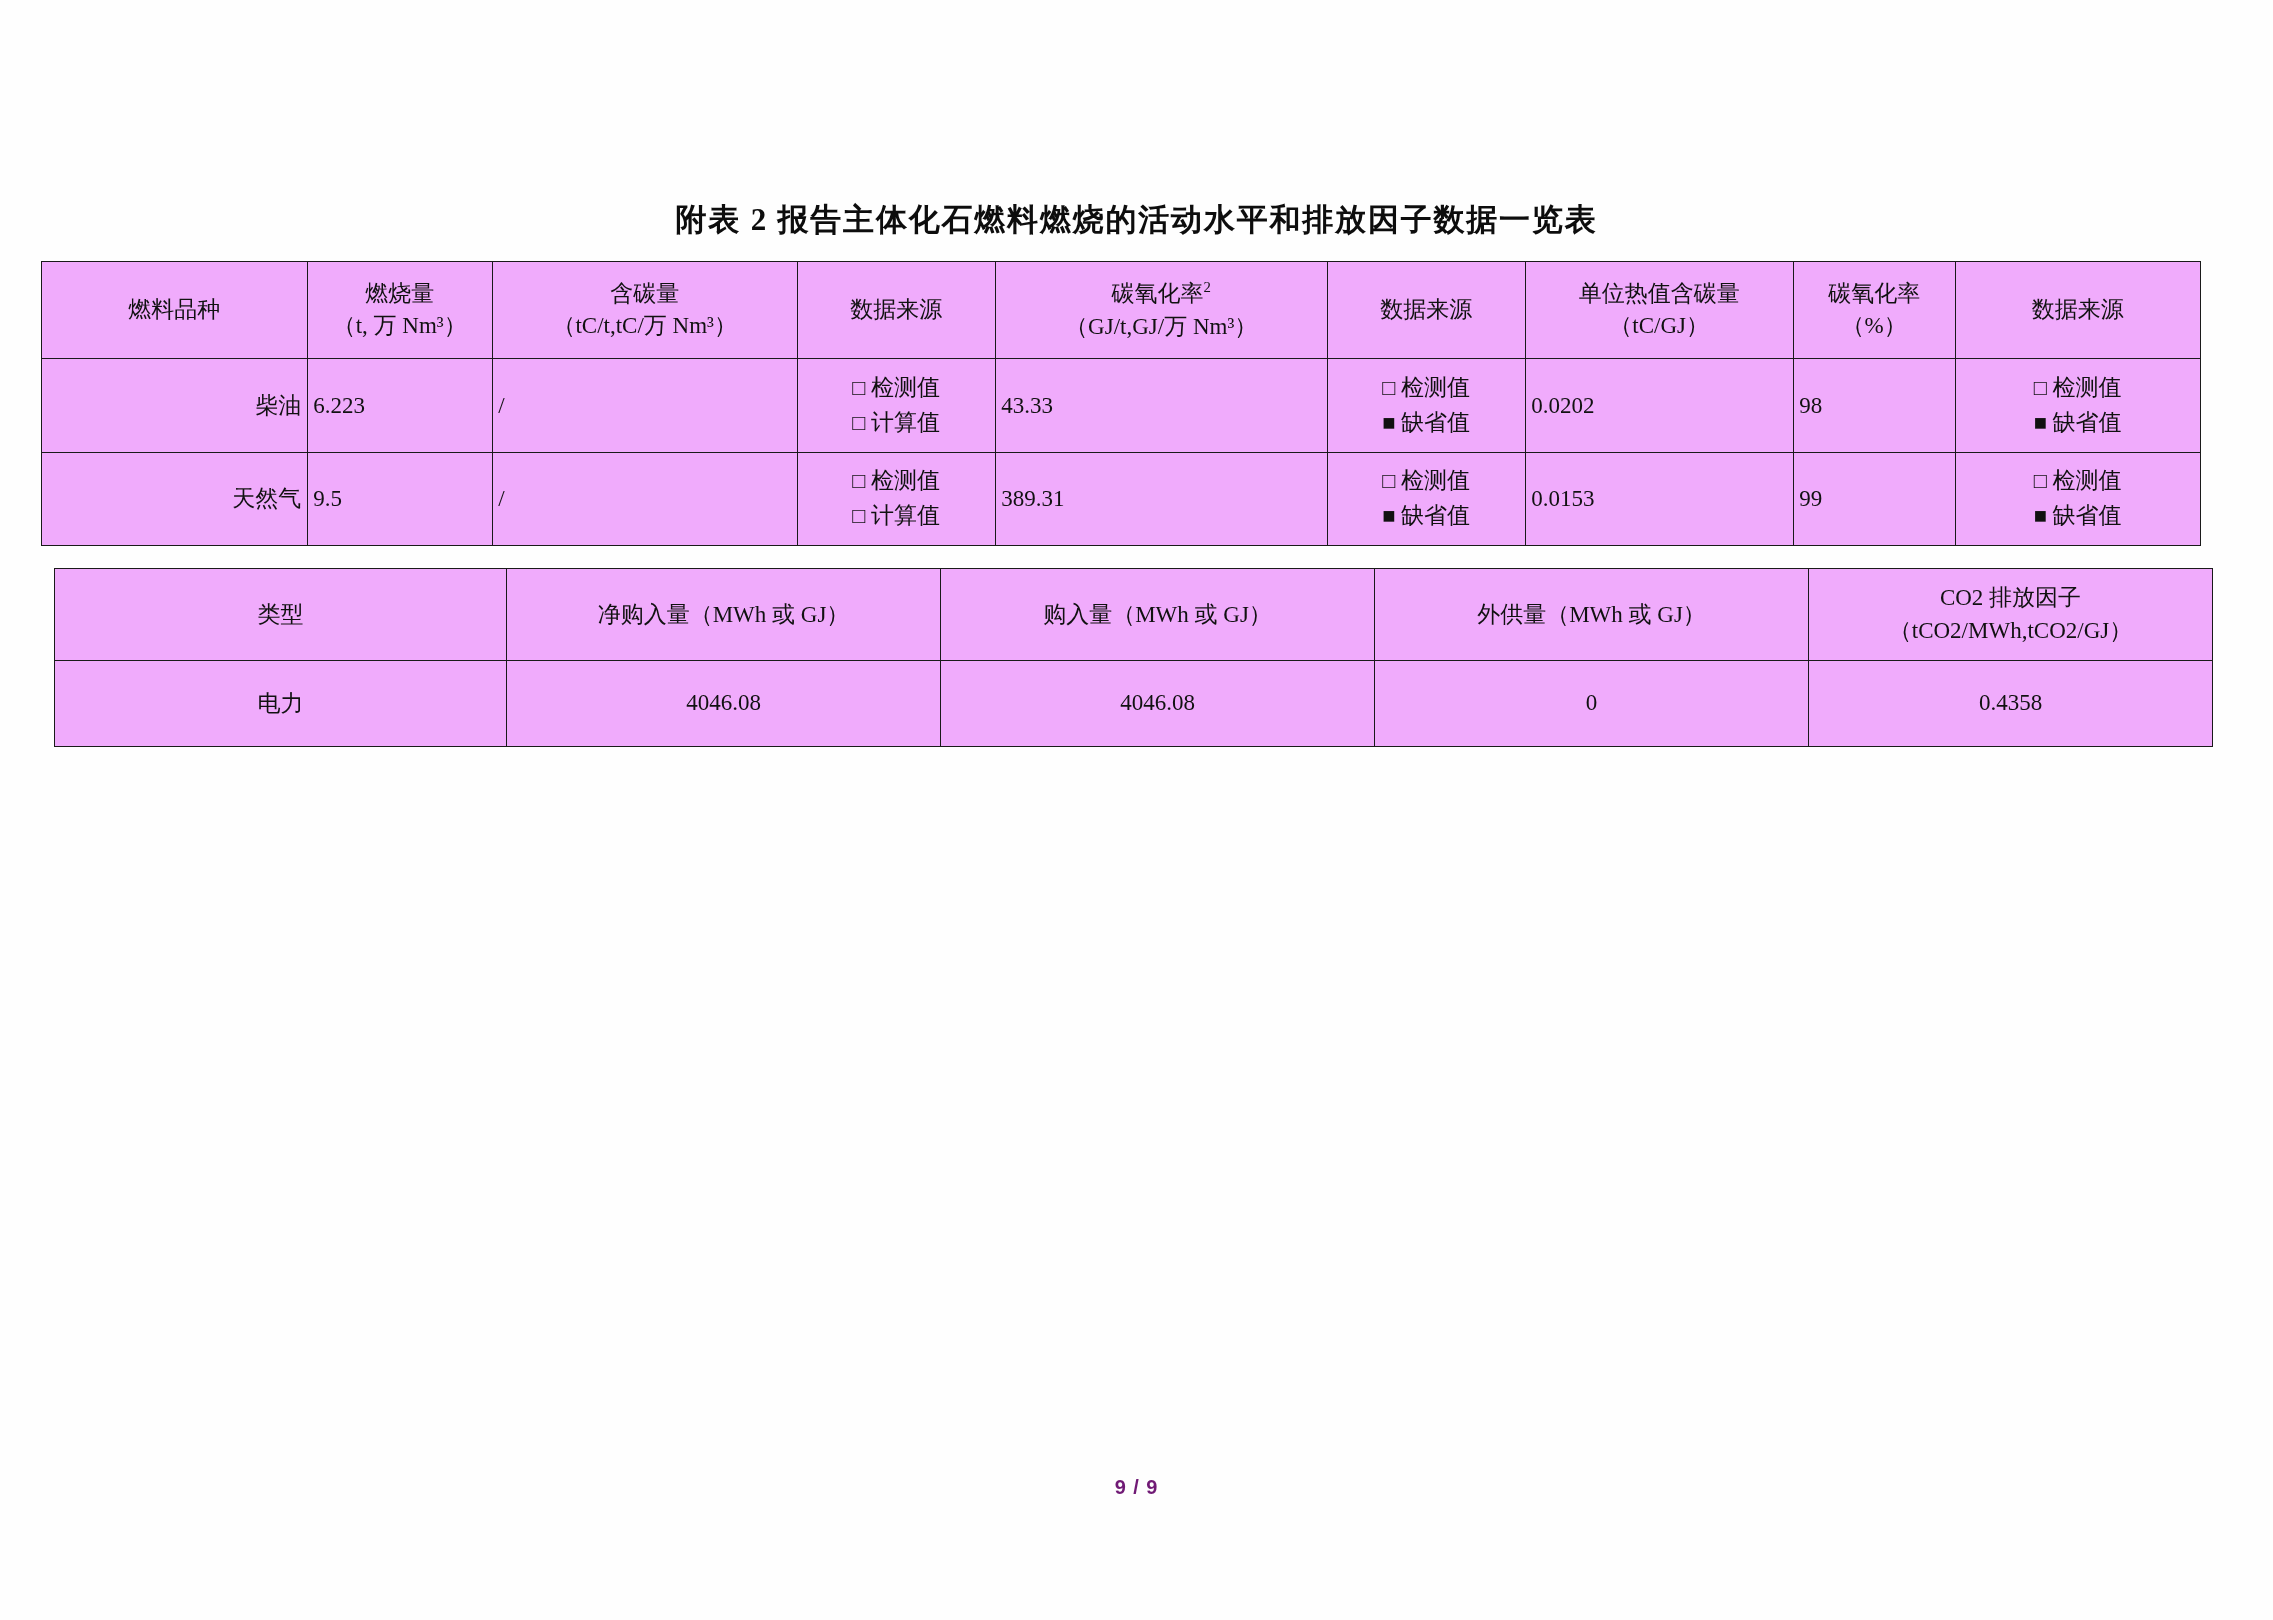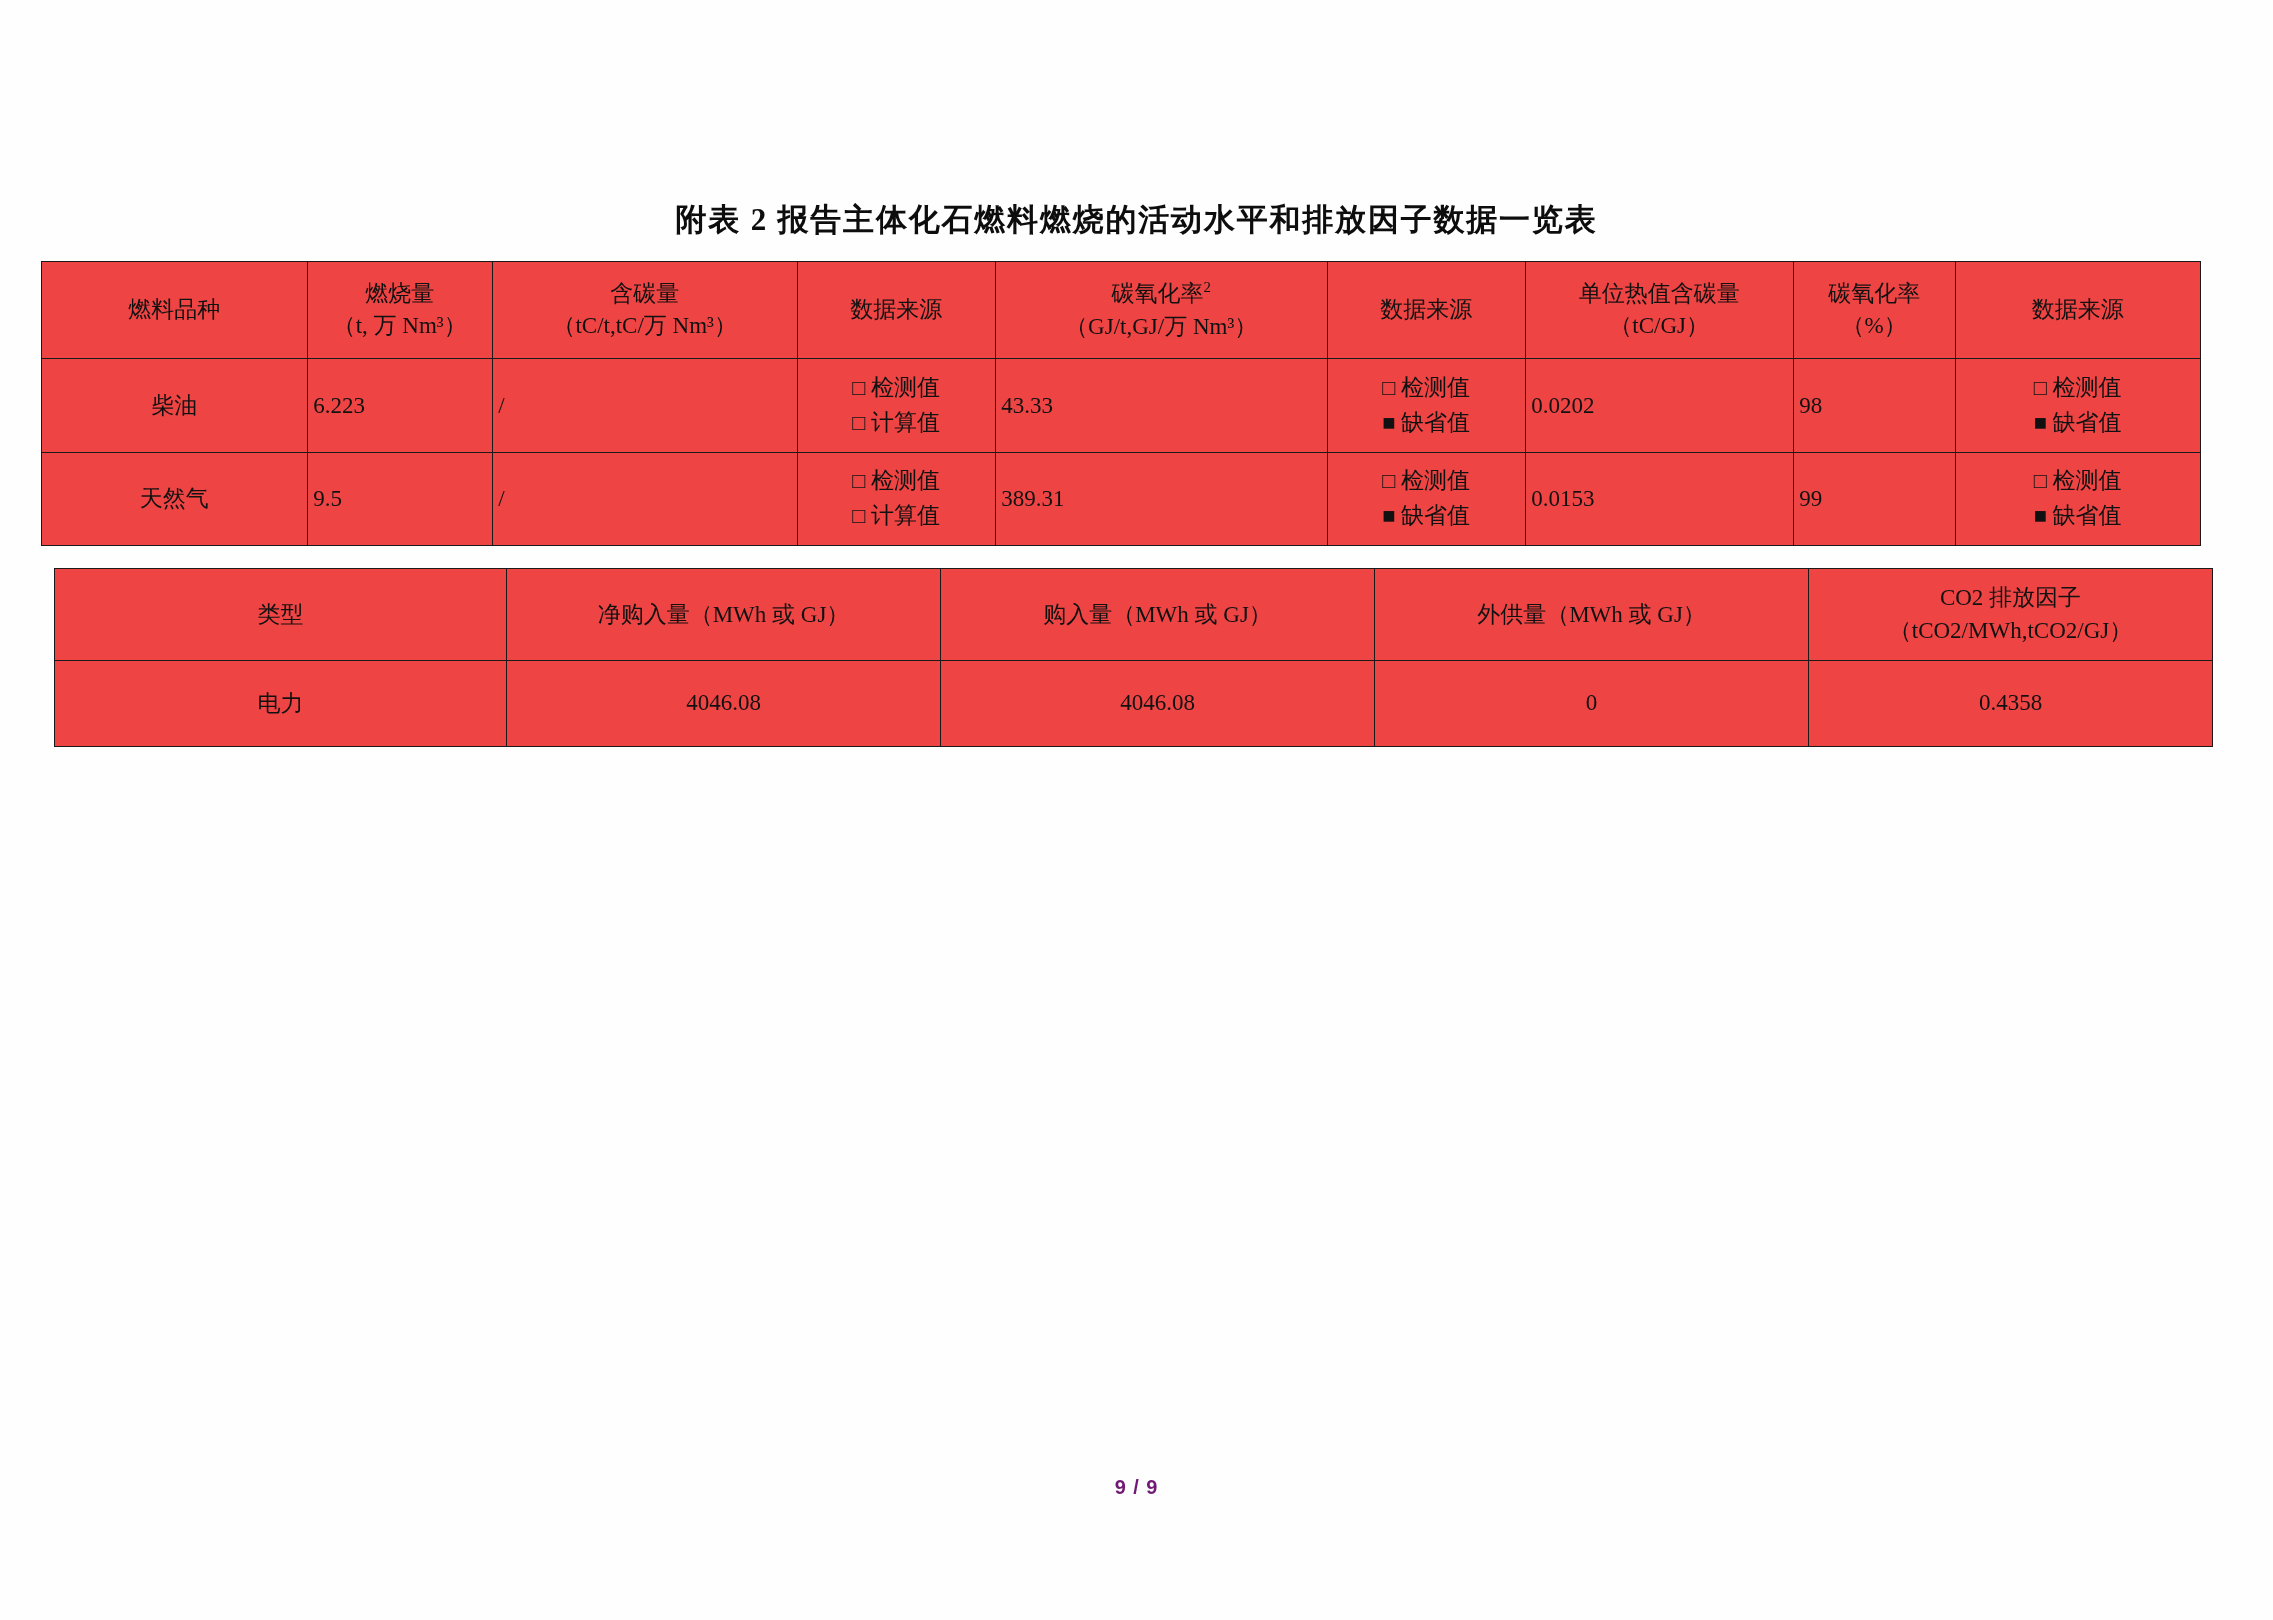--- a/index.html
+++ b/index.html
@@ -39,21 +39,21 @@
   }
   .title2 { margin-top: 183px; }
   .title3 { margin-top: 109px; }
 
   table.doc {
     border-collapse: collapse;
     table-layout: fixed;
     margin-top: 20px;
     width: 2158px;
     margin-left: 3.7px;
-    background: #ef4444;
+    background: #f0abfc;
   }
   table.doc td, table.doc th {
     border: 1.8px solid #1a1a1a;
     font-weight: normal;
     font-size: 23px;
     color: #111;
     font-family: "Liberation Serif", serif;
     vertical-align: middle;
     padding: 3.7px 5.5px;
   }
@@ -62,21 +62,21 @@
     line-height: 1.42;
     height: 89px;
   }
   .hdr-cell .l1 { display: block; }
   .hdr-cell .l2 { display: block; }
   .sup {
     font-size: 14.8px;
     vertical-align: super;
   }
   .cell-left {
-    text-align: center;
+    text-align: right;
     padding-left: 14.8px;
     height: 85px;
   }
   .cell-center {
     height: 85px;
   }
   .src-cell {
     text-align: center;
     padding-left: 24px;
     line-height: 1.5;

